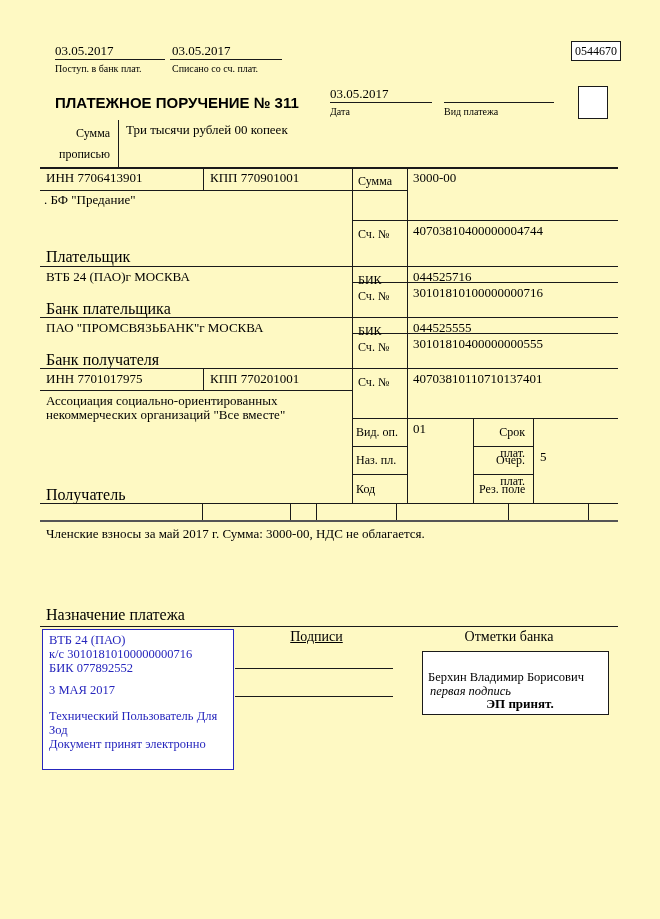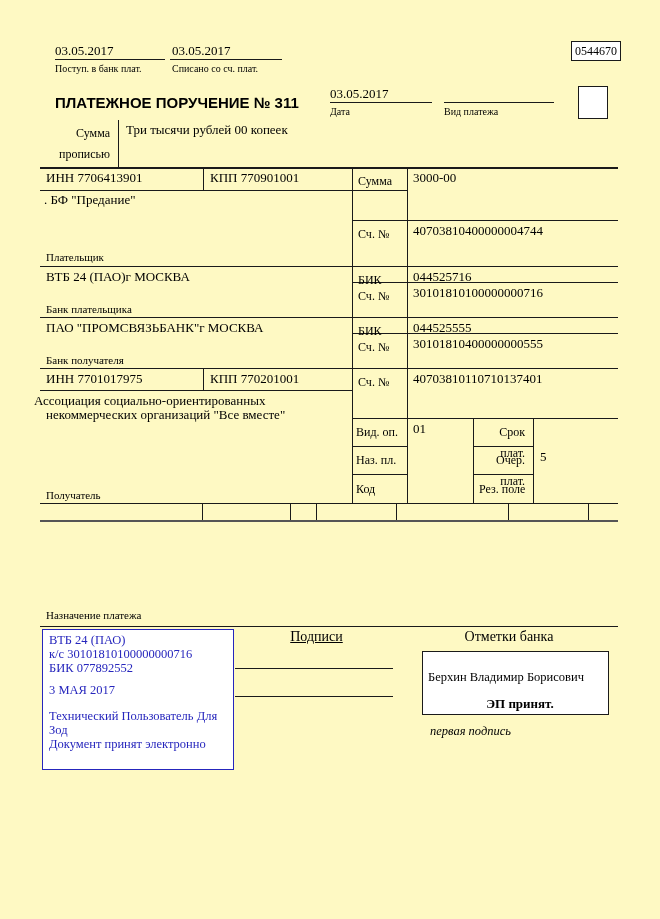--- a/index.html
+++ b/index.html
@@ -1,31 +1,31 @@
 <!DOCTYPE html>
 <html><head>
 <meta charset="utf-8">
 <style>
   html,body{margin:0;padding:0;background:#fff;}
   #page{position:relative;width:660px;height:919px;background:#fef9c3;
         font-family:"Liberation Serif","DejaVu Serif",serif;color:#000;overflow:hidden;}
   .t{position:absolute;font-size:13px;line-height:14px;white-space:nowrap;}
   .cl{position:absolute;font-size:12px;line-height:21px;text-align:right;}
-  .lbl{position:absolute;font-size:11px;line-height:12px;white-space:nowrap;}
+  .lbl{position:absolute;font-size:16px;line-height:12px;white-space:nowrap;}
   .sm{position:absolute;font-size:10px;line-height:11px;white-space:nowrap;}
   .hl{position:absolute;height:1px;background:#1a1a1a;}
   .vl{position:absolute;width:1px;background:#1a1a1a;}
   .box{position:absolute;border:1px solid #1a1a1a;background:#fff;}
   .title{position:absolute;font-family:"Liberation Sans","DejaVu Sans",sans-serif;
          font-weight:bold;font-size:15px;white-space:nowrap;}
   .stampbox{position:absolute;border:1.5px solid #2626bd;background:#fff;}
   .stamp-line{position:absolute;font-size:12.5px;line-height:13px;white-space:nowrap;color:#2626bd;}
   .center{text-align:center;}
   .b{font-weight:bold;}
-  .i{font-style:italic;margin-top:40px;}
+  .i{font-style:italic;}
 </style>
 </head>
 <body>
 
 <div id="page">
 
   <span class="t" style="left:55px;top:44px;">03.05.2017</span>
   <div class="hl" style="left:55px;top:59px;width:110px;"></div>
   <span class="sm" style="left:55px;top:63px;">Поступ. в банк плат.</span>
 
@@ -99,34 +99,35 @@
   <span class="t" style="left:413px;top:321px;text-align:center;">044525555</span>
   <span class="cl" style="left:358px;top:337px;">Сч. №</span>
   <span class="t" style="left:413px;top:337px;">30101810400000000555</span>
   <span class="lbl" style="left:46px;top:354px;">Банк получателя</span>
 
   <span class="t" style="left:46px;top:372px;">ИНН 7701017975</span>
   <span class="t" style="left:210px;top:372px;">КПП 770201001</span>
   <span class="cl" style="left:358px;top:372px;">Сч. №</span>
   <span class="t" style="left:413px;top:372px;">40703810110710137401</span>
 
-  <span class="t" style="left:34px;top:394px;">Ассоциация социально-ориентированных</span>
+  <span class="t" style="left:46px;top:394px;">Ассоциация социально-ориентированных</span>
   <span class="t" style="left:46px;top:408px;">некоммерческих организаций "Все вместе"</span>
 
   <span class="cl" style="left:356px;top:422px;">Вид. оп.</span>
   <span class="t" style="left:413px;top:422px;">01</span>
   <div class="cl" style="left:479px;top:422px;width:46px;white-space:normal;">Срок плат.</div>
   <span class="cl" style="left:356px;top:450px;">Наз. пл.</span>
   <div class="cl" style="left:479px;top:450px;width:46px;white-space:normal;">Очер. плат.</div>
   <span class="t" style="left:540px;top:450px;">5</span>
   <span class="cl" style="left:356px;top:479px;">Код</span>
   <span class="cl" style="left:479px;top:479px;">Рез. поле</span>
 
   <span class="lbl" style="left:46px;top:489px;">Получатель</span>
 
+  <span class="t" style="left:46px;top:527px;">Членские взносы за май 2017 г. Сумма: 3000-00, НДС не облагается.</span>
 
   <span class="lbl" style="left:46px;top:609px;">Назначение платежа</span>
   <div class="hl" style="left:40px;top:626px;width:578px;"></div>
 
   <div class="stampbox" style="left:42px;top:629px;width:190px;height:139px;"></div>
   <span class="stamp-line" style="left:49px;top:634px;">ВТБ 24 (ПАО)</span>
   <span class="stamp-line" style="left:49px;top:648px;">к/с 30101810100000000716</span>
   <span class="stamp-line" style="left:49px;top:662px;">БИК 077892552</span>
   <span class="stamp-line" style="left:49px;top:684px;">3 МАЯ 2017</span>
   <span class="stamp-line" style="left:49px;top:710px;">Технический Пользователь Для</span>

